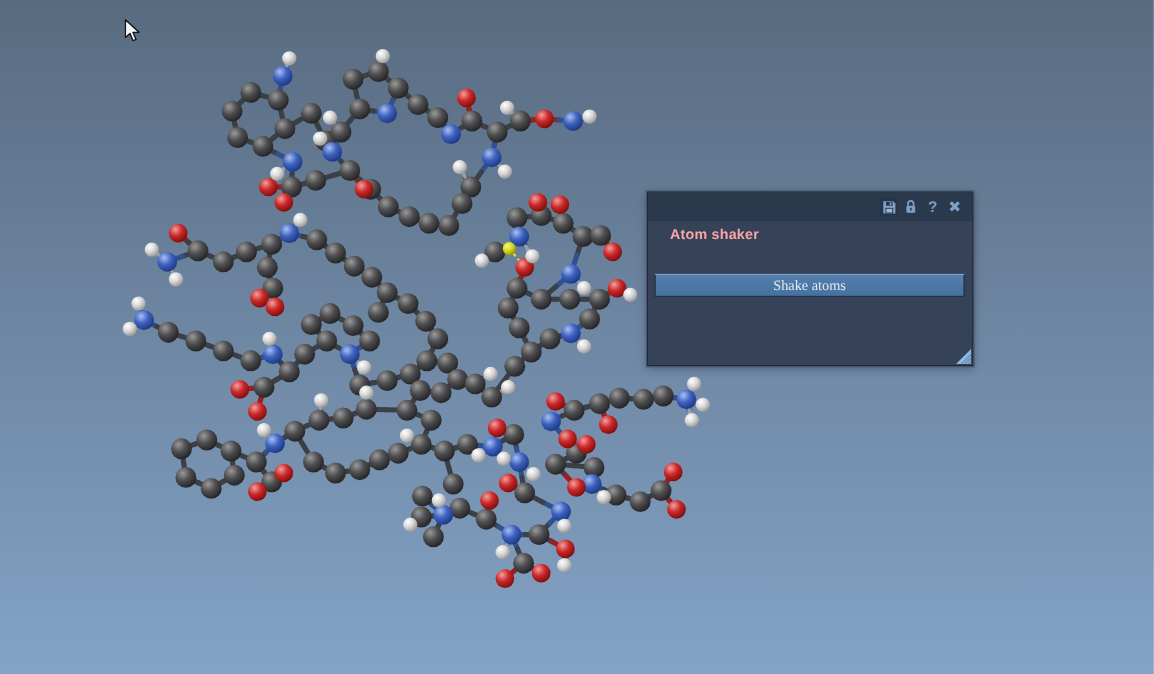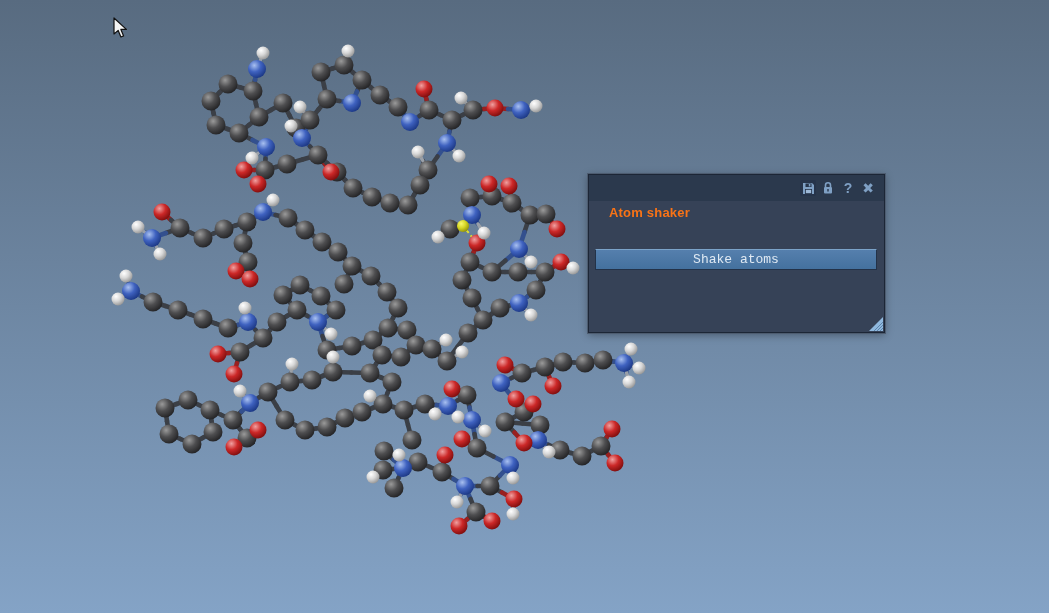--- a/index.html
+++ b/index.html
@@ -4,30 +4,30 @@
 <style>
   html,body{margin:0;padding:0;}
   body{font-family:"Liberation Sans","DejaVu Sans",sans-serif;}
   #scene{position:relative;width:1049px;height:613px;overflow:hidden;background:#6b829a;}
   #mol{position:absolute;left:0;top:0;}
   
   .dialog{position:absolute;box-sizing:border-box;border:1px solid #1c2636;outline:1px solid #4d5c70;
           box-shadow:0 2px 8px rgba(0,0,0,0.35);}
   .titlebar{position:absolute;left:0;top:0;right:0;height:26px;display:flex;align-items:center;
             padding:0 8px 0 20px;box-sizing:border-box;}
-  .title{font-size:13px;font-weight:bold;color:#f97316;letter-spacing:0.2px;flex:1 1 auto;margin-top:48px;}
+  .title{font-size:13px;font-weight:bold;color:#fca5a5;letter-spacing:0.2px;flex:1 1 auto;margin-top:48px;}
   .tb-icons{display:flex;align-items:center;gap:4px;}
   .tb-icon{width:16px;height:16px;display:flex;align-items:center;justify-content:center;
            color:#7fa0c4;font-weight:bold;font-size:14px;cursor:pointer;line-height:1;}
   .tb-icon.boxed{background:#26344a;border-radius:2px;}
   .dlg-body{position:absolute;left:0;top:26px;right:0;bottom:0;}
   .shake-btn{position:absolute;box-sizing:border-box;border:1px solid #233248;
              border-top-color:#7ba3c9;color:#dfe9f3;font-size:13px;
              display:flex;align-items:center;justify-content:center;cursor:pointer;
-             font-family:Liberation Mono, monospace;text-align:center;}
+             font-family:Liberation Serif, serif;text-align:center;}
   .resize-handle{position:absolute;right:1px;bottom:1px;width:14px;height:14px;cursor:nwse-resize;}
   
   #cursor{position:absolute;pointer-events:none;}
 </style>
 </head>
 <body>
 
 <div id="scene" style="background: linear-gradient(rgb(88, 107, 128), rgb(132, 163, 198));">
 
   <svg id="mol" width="1049" height="613">

